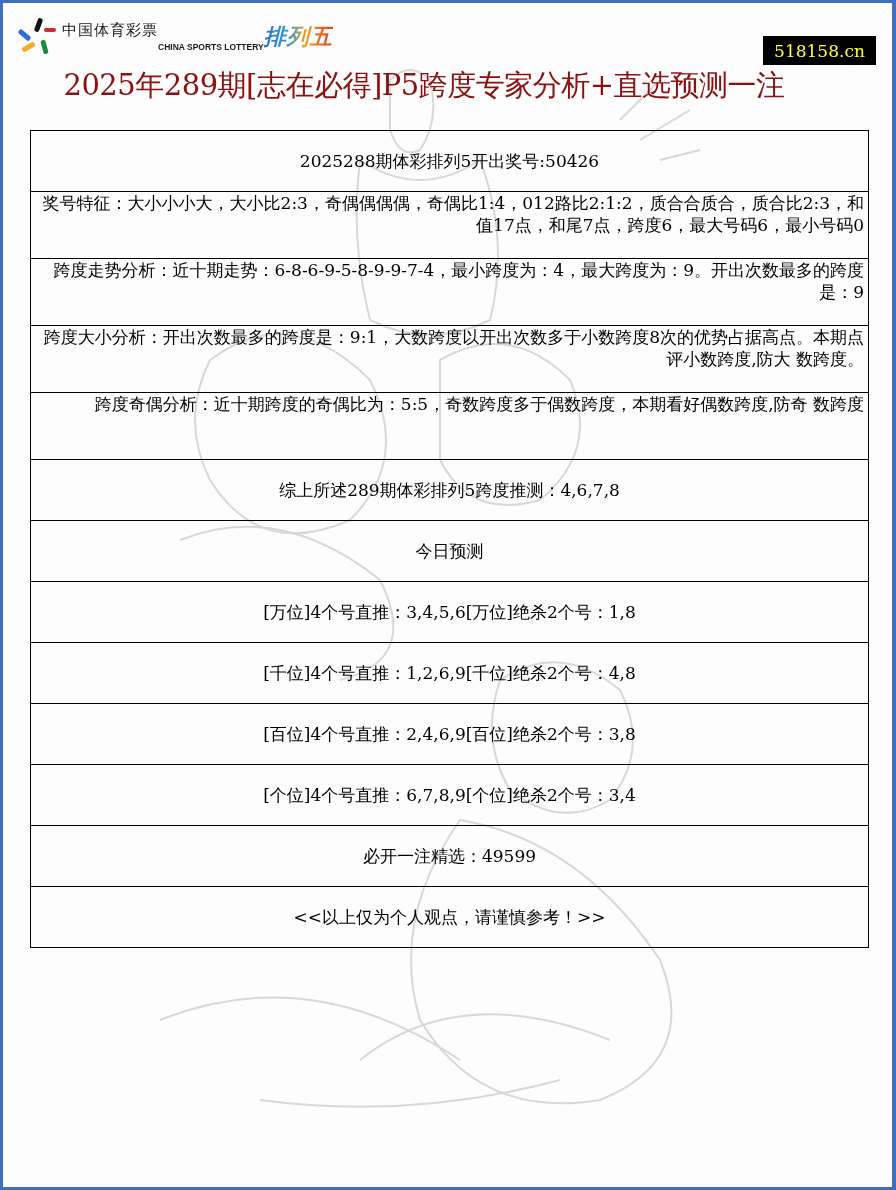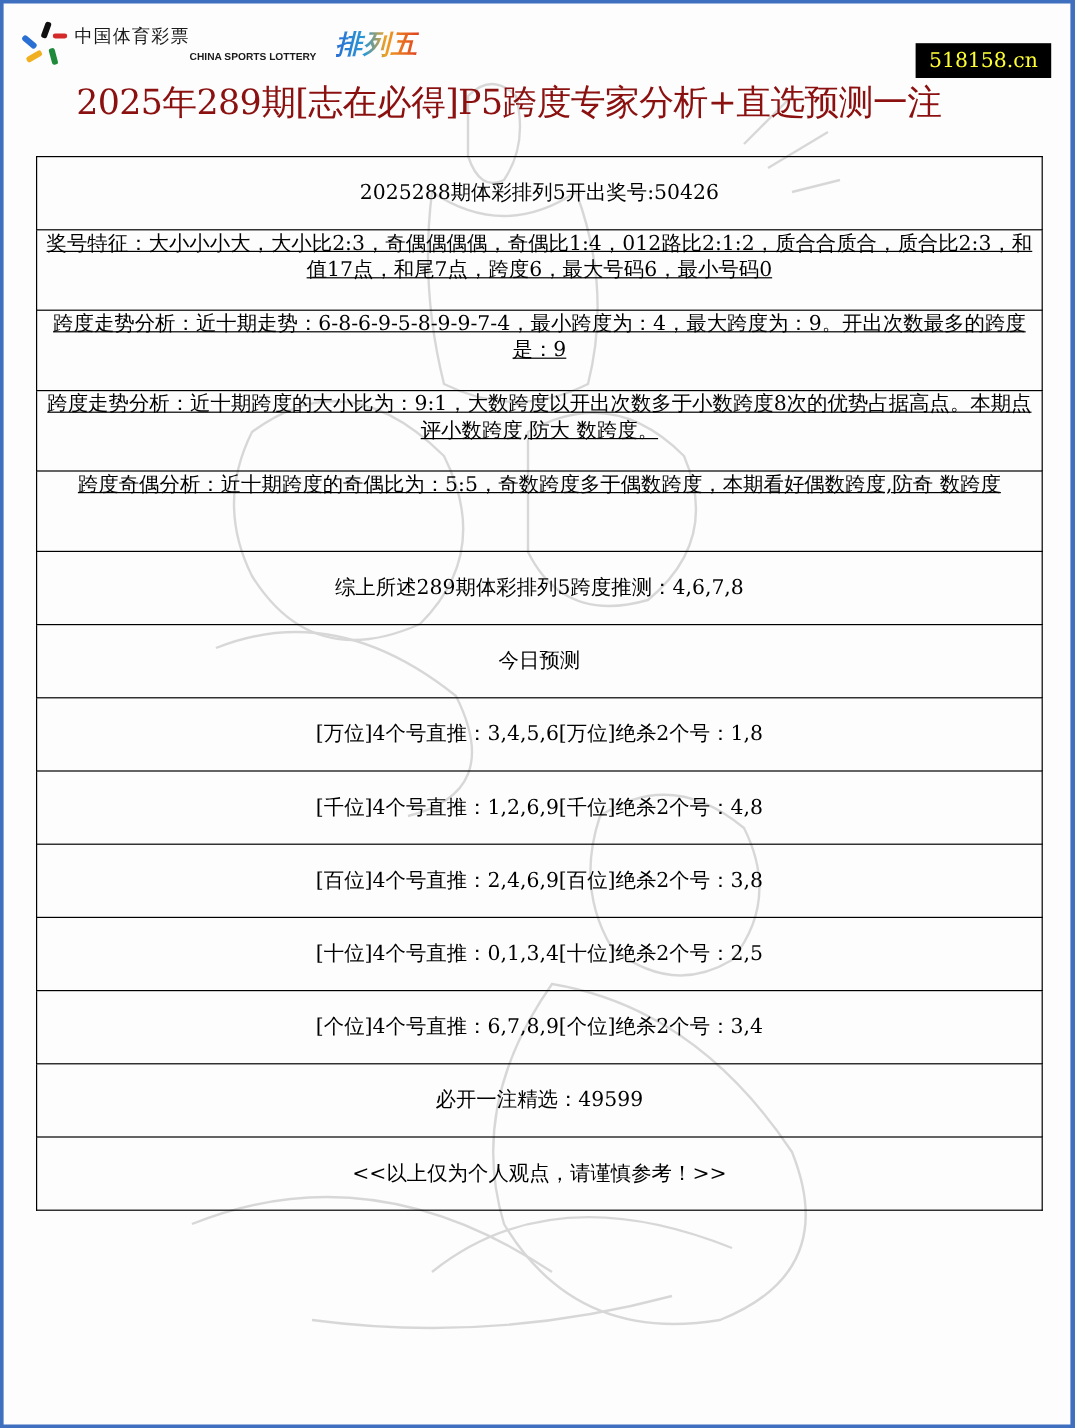--- a/index.html
+++ b/index.html
@@ -21,21 +21,21 @@
       position: absolute; left: 60px; top: 60px; width: 800px; height: 1110px;
       opacity: 0.18; pointer-events: none;
     }
     .header { position: absolute; left: 0; top: 0; width: 896px; height: 62px; }
     .logo { position: absolute; left: 18px; top: 18px; height: 38px; display: flex; align-items: center; }
     .logo-mark { width: 38px; height: 38px; position: relative; }
     .logo-mark span { position: absolute; display: block; width: 5px; height: 14px; border-radius: 2px; }
     .logo-text { margin-left: 6px; display: flex; flex-direction: row; line-height: 1; justify-content: center; }
     .logo-cn { font-family: "DejaVu Sans", sans-serif; font-size: 15px; color: #1a1a1a; letter-spacing: 1px; }
     .logo-en { font-family: "Liberation Sans", sans-serif; font-size: 8.5px; font-weight: bold; color: #1a1a1a; margin-top: 20px; }
-    .logo-p5 { margin-left: 16px; font-family: "DejaVu Sans", sans-serif; font-weight: bold; font-style: italic; font-size: 22px; letter-spacing: 1px; }
+    .logo-p5 { margin-left: 0; font-family: "DejaVu Sans", sans-serif; font-weight: bold; font-style: italic; font-size: 22px; letter-spacing: 1px; }
     .site-badge {
       position: absolute; left: 763px; top: 36px; width: 113px; height: 29px;
       background: #000; color: #ffff33;
       font-family: "DejaVu Serif", serif; font-size: 17px;
       display: flex; align-items: center; justify-content: center;
     }
     .page-title {
       position: absolute; left: 0; top: 66px; width: 848px; text-align: center;
       font-family: "DejaVu Serif", serif; font-size: 29px; color: #8b1010;
       letter-spacing: -0.5px; white-space: nowrap;
@@ -44,21 +44,21 @@
       position: absolute; left: 30px; top: 130px; width: 839px;
       border-collapse: collapse;
       font-family: "DejaVu Serif", "Liberation Serif", serif;
       font-size: 17px; color: #000;
     }
     table.main td {
       border: 1px solid #000; padding: 0 4px;
       background: transparent; line-height: 22px;
     }
     td.center { text-align: center; }
-    td.left { text-align: center; vertical-align: top; padding-top: 13px; text-decoration: underline; }
+    td.left { text-align: right; vertical-align: top; padding-top: 13px; }
     tr.r61 td { height: 60px; }
     tr.r79 td { height: 66px; }
     tr.r92 td { height: 78px; }
   </style>
 </head>
 <body>
 
 <div class="frame"></div>
 
 <svg class="watermark" viewBox="0 0 800 1110" fill="none" stroke="#333" stroke-width="2">
@@ -98,44 +98,41 @@
     <tr class="r61">
       <td class="center">2025288期体彩排列5开出奖号:50426</td>
     </tr>
     <tr class="r79">
       <td class="left">奖号特征：大小小小大，大小比2:3，奇偶偶偶偶，奇偶比1:4，012路比2:1:2，质合合质合，质合比2:3，和值17点，和尾7点，跨度6，最大号码6，最小号码0</td>
     </tr>
     <tr class="r79">
       <td class="left">跨度走势分析：近十期走势：6-8-6-9-5-8-9-9-7-4，最小跨度为：4，最大跨度为：9。开出次数最多的跨度是：9</td>
     </tr>
     <tr class="r79">
-      <td class="left">跨度走势分析：近十期跨度的大小比为：9:1，大数跨度以开出次数多于小数跨度8次的优势占据高点。本期点评小数跨度,防大 数跨度。</td>
+      <td class="left">跨度大小分析：开出次数最多的跨度是：9:1，大数跨度以开出次数多于小数跨度8次的优势占据高点。本期点评小数跨度,防大 数跨度。</td>
     </tr>
     <tr class="r79">
       <td class="left">跨度奇偶分析：近十期跨度的奇偶比为：5:5，奇数跨度多于偶数跨度，本期看好偶数跨度,防奇 数跨度</td>
     </tr>
     <tr class="r61">
       <td class="center">综上所述289期体彩排列5跨度推测：4,6,7,8</td>
     </tr>
     <tr class="r61">
       <td class="center">今日预测</td>
     </tr>
     <tr class="r61">
       <td class="center">[万位]4个号直推：3,4,5,6[万位]绝杀2个号：1,8</td>
     </tr>
     <tr class="r61">
       <td class="center">[千位]4个号直推：1,2,6,9[千位]绝杀2个号：4,8</td>
     </tr>
     <tr class="r61">
       <td class="center">[百位]4个号直推：2,4,6,9[百位]绝杀2个号：3,8</td>
     </tr>
     <tr class="r61">
-      <td class="center">[十位]4个号直推：0,1,3,4[十位]绝杀2个号：2,5</td>
-    </tr>
-    <tr class="r61">
       <td class="center">[个位]4个号直推：6,7,8,9[个位]绝杀2个号：3,4</td>
     </tr>
     <tr class="r61">
       <td class="center">必开一注精选：49599</td>
     </tr>
     <tr class="r61">
       <td class="center">&lt;&lt;以上仅为个人观点，请谨慎参考！&gt;&gt;</td>
     </tr>
   </tbody>
 </table>

